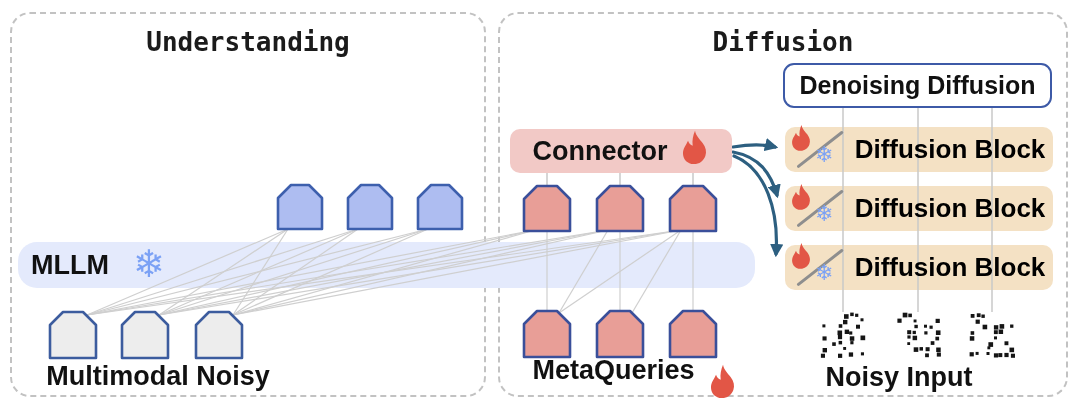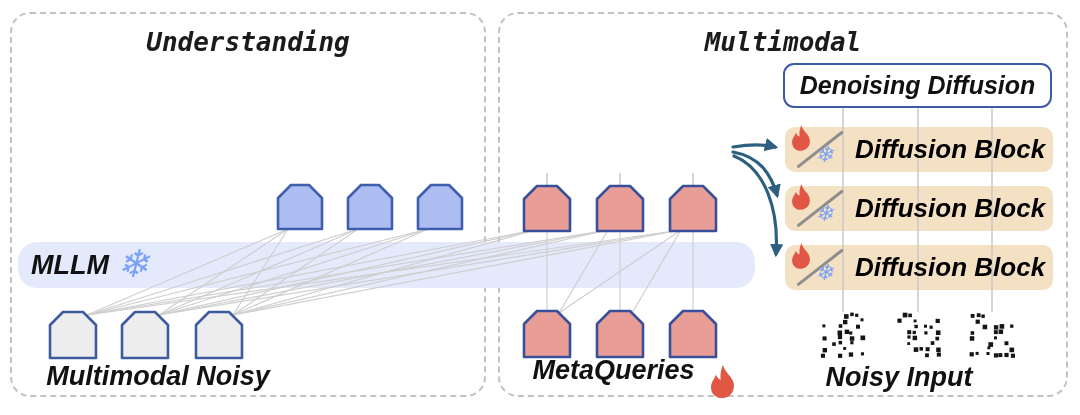--- a/index.html
+++ b/index.html
@@ -1,34 +1,34 @@
 <!DOCTYPE html>
 <html style="--panel-border: #c2c2c2; --mllm-bar: #e4eafc; --connector-fill: #f2c9c6; --denoising-border: #3d5aa7; --flame: #e25646; --snow: #7ba1f5;"><head>
 <meta charset="utf-8">
 <style>
   html,body{margin:0;padding:0;background:#ffffff;}
   #stage{
     position:relative;width:1080px;height:415px;background:#ffffff;overflow:hidden;
     font-family:"Liberation Sans",sans-serif;
-    font-style:italic;
   }
   .panel{
     position:absolute;border:2px dashed var(--panel-border,#c2c2c2);border-radius:20px;
     box-sizing:border-box;background:transparent;
   }
   #panel-understanding{left:10px;top:12px;width:476px;height:385px;}
   #panel-generation{left:498px;top:12px;width:570px;height:385px;}
   .panel-title{
     margin-top:13px;text-align:center;font-family:"DejaVu Sans Mono",monospace;
     font-size:26px;font-weight:600;color:#1b1b1b;letter-spacing:0px;
   }
   #mllm-bar{
     position:absolute;left:18px;top:242px;width:737px;height:46px;border-radius:19px;
     background:var(--mllm-bar,#e4eafc);display:flex;align-items:center;padding-left:13px;
     box-sizing:border-box;
+    gap:16px;
   }
   #mllm-label{font-size:27px;font-weight:bold;color:#111;}
   .snow-big{font-size:38px;line-height:1;color:var(--snow,#7ba1f5);margin-left:8px;margin-top:-3px;}
   #overlay{position:absolute;left:0;top:0;pointer-events:none;}
   #connector-box{
     position:absolute;left:510px;top:129px;width:222px;height:44px;border-radius:10px;
     background:var(--connector-fill,#f2c9c6);display:flex;align-items:center;justify-content:center;
     overflow:visible;
   }
   #connector-label{font-size:27px;font-weight:bold;color:#111;}
@@ -82,21 +82,21 @@
   </defs>
 </svg>
 
 <div id="stage">
 
   <div id="panel-understanding" class="panel">
     <div class="panel-title">Understanding</div>
   </div>
 
   <div id="panel-generation" class="panel">
-    <div class="panel-title">Multimodal</div>
+    <div class="panel-title">Diffusion</div>
   </div>
 
   <div id="mllm-bar">
     <span id="mllm-label">MLLM</span>
     <span class="snow-big">❄</span>
   </div>
 
   <svg id="overlay" width="1080" height="415" viewBox="0 0 1080 415">
       <rect x="785" y="127" width="268" height="45" rx="10" fill="#f4e1c4"></rect>
       <rect x="785" y="186" width="268" height="45" rx="10" fill="#f4e1c4"></rect>
@@ -226,20 +226,26 @@
       <defs>
         <marker id="ah" viewBox="0 0 10 10" refX="7.5" refY="5" markerWidth="4.2" markerHeight="4.2" orient="auto-start-reverse">
           <path d="M0 0 L10 5 L0 10 Z" fill="#2d5f80"></path>
         </marker>
       </defs>
       <path d="M733 147 C752 144 763 144 775 147" fill="none" stroke="#2d5f80" stroke-width="3.2" stroke-linecap="round" marker-end="url(#ah)"></path>
       <path d="M733 152 C760 157 771 174 777 195" fill="none" stroke="#2d5f80" stroke-width="3.2" stroke-linecap="round" marker-end="url(#ah)"></path>
       <path d="M734 156 C766 169 779 211 776 254" fill="none" stroke="#2d5f80" stroke-width="3.2" stroke-linecap="round" marker-end="url(#ah)"></path>
     </svg>
 
+  <div id="connector-box">
+    <span id="connector-label">Connector</span>
+    <svg class="flame" viewBox="0 0 24 30">
+      <use href="#flame-path" fill="var(--flame,#e25646)"></use>
+    </svg>
+  </div>
 
   <div id="denoising-box">
     <span id="denoising-label">Denoising Diffusion</span>
   </div>
 
   <div class="diffusion-block" style="top:127px;">
     <span class="fs-icon">
       <svg class="flame" viewBox="0 0 24 30">
         <use href="#flame-path" fill="var(--flame,#e25646)"></use>
         </svg>

